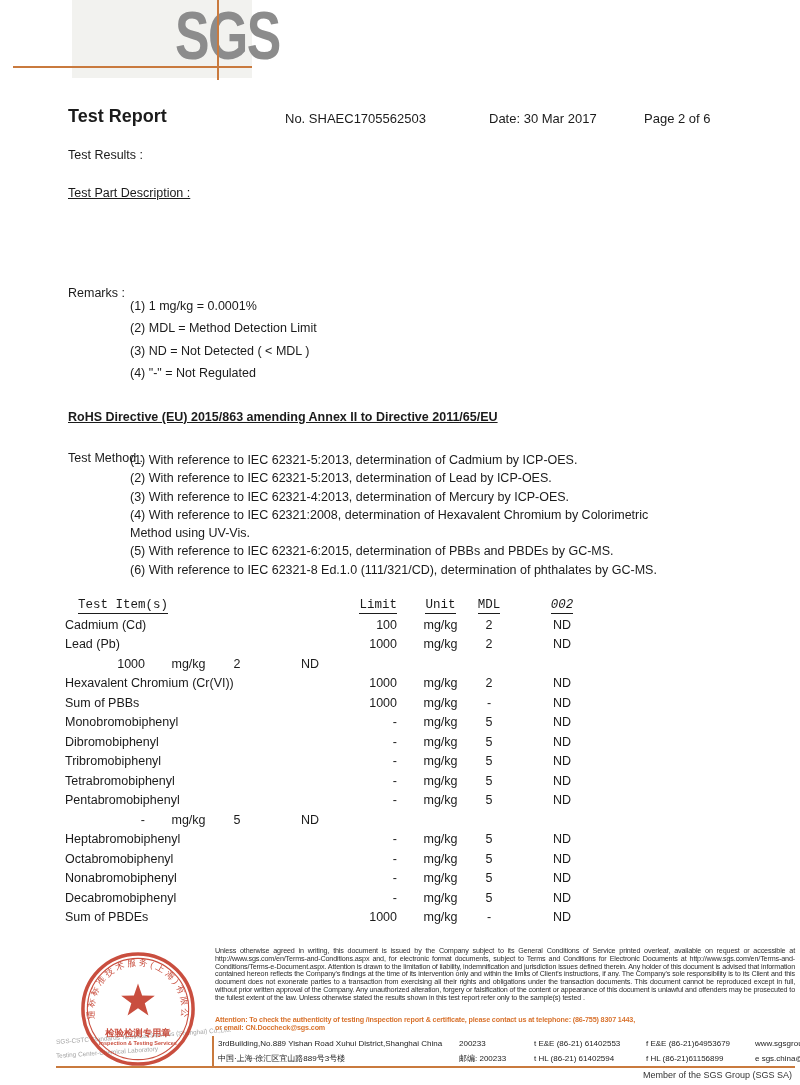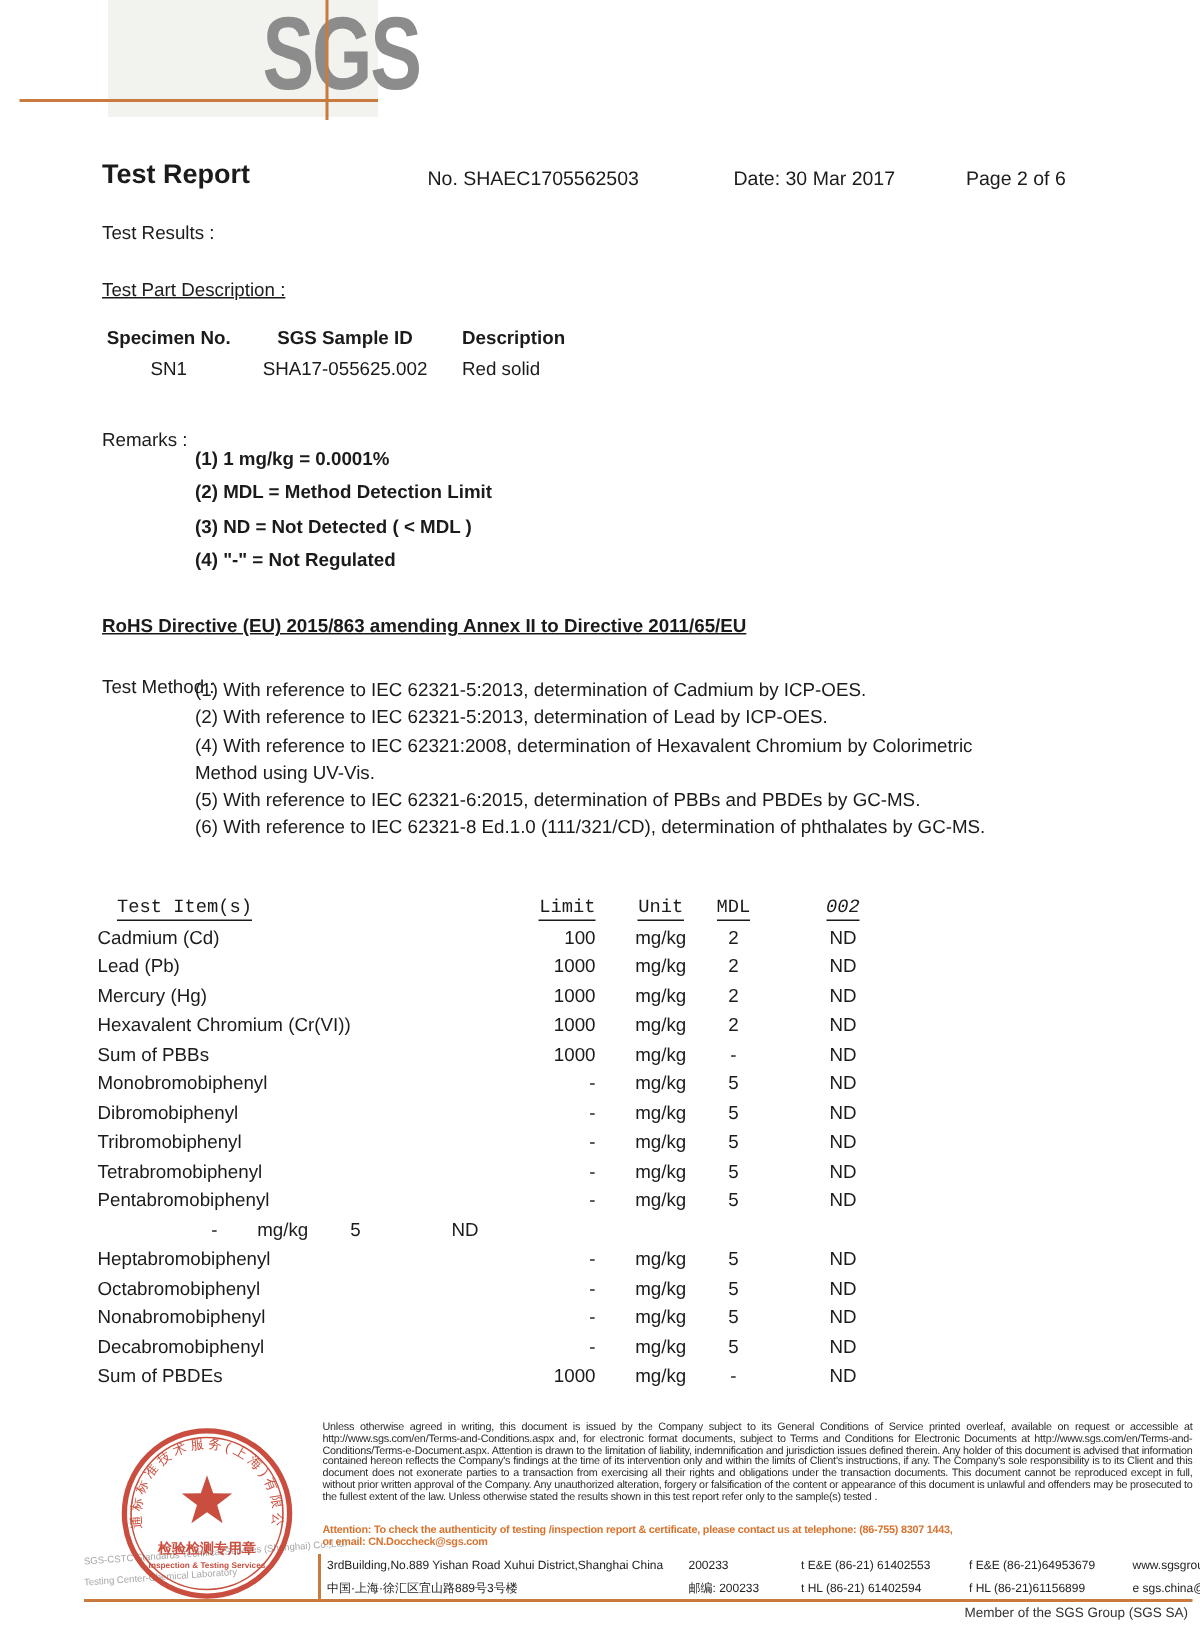--- a/index.html
+++ b/index.html
@@ -28,21 +28,21 @@
   .sp-table { position:absolute; left:65px; top:214px; width:420px; font-size:12.5px; }
   .sp-row { display:flex; height:21px; align-items:center; }
   .sp-head { font-weight:bold; }
   .sp-c1 { width:95px; text-align:center; }
   .sp-c2 { width:140px; text-align:center; }
   .sp-c3 { padding-left:8px; }
 
   
   .remarks-lbl { position:absolute; left:68px; top:286px; }
   .remarks-list { position:absolute; left:130px; top:299px; font-size:12.5px; }
-  .remarks-list div { height:22.4px;font-weight:bold; }
+  .remarks-list div { height:22.4px; }
 
   
   .rohs-heading { position:absolute; left:68px; top:410px; font-size:12.5px; font-weight:bold; text-decoration:underline; }
   .method-lbl { position:absolute; left:68px; top:451px; }
   .method-list { position:absolute; left:130px; top:451px; width:645px; font-size:12.5px; line-height:18.3px; }
   .method-list div { white-space:pre-line; }
 
   
   .rt { position:absolute; left:65px; top:594px; width:550px; font-size:12.5px; }
   .rt-head, .rt-row { display:flex; align-items:center; }
@@ -91,35 +91,20 @@
   <div class="logo-line-v"></div>
 
   <div class="rpt-title">Test Report</div>
   <div class="rpt-no">No. SHAEC1705562503</div>
   <div class="rpt-date">Date: 30 Mar 2017</div>
   <div class="rpt-page">Page 2 of 6</div>
 
   <div class="lbl test-results-lbl">Test Results :</div>
   <div class="lbl test-part-lbl">Test Part Description :</div>
 
-  <div class="sp-table">
-    <div class="sp-row sp-head">
-      <span class="sp-c1">Specimen No.</span>
-      <span class="sp-c2">SGS Sample ID</span>
-      <span class="sp-c3">Description</span>
-    </div>
-    <div>
-
-        <div class="sp-row">
-          <span class="sp-c1">SN1</span>
-          <span class="sp-c2">SHA17-055625.002</span>
-          <span class="sp-c3">Red solid</span>
-        </div>
-      </div>
-  </div>
 
   <div class="lbl remarks-lbl">Remarks :</div>
   <div class="remarks-list">
 
       <div>(1) 1 mg/kg = 0.0001%</div>
 
       <div>(2) MDL = Method Detection Limit</div>
 
       <div>(3) ND = Not Detected ( &lt; MDL )</div>
 
@@ -127,20 +112,21 @@
     </div>
 
   <div class="rohs-heading">RoHS Directive (EU) 2015/863 amending Annex II to Directive 2011/65/EU</div>
   <div class="lbl method-lbl">Test Method :</div>
   <div class="method-list">
 
       <div>(1) With reference to IEC 62321-5:2013, determination of Cadmium by ICP-OES.</div>
 
       <div>(2) With reference to IEC 62321-5:2013, determination of Lead by ICP-OES.</div>
 
+      <div>(3) With reference to IEC 62321-4:2013, determination of Mercury by ICP-OES.</div>
 
       <div>(4) With reference to IEC 62321:2008, determination of Hexavalent Chromium by Colorimetric
 Method using UV-Vis.</div>
 
       <div>(5) With reference to IEC 62321-6:2015, determination of PBBs and PBDEs by GC-MS.</div>
 
       <div>(6) With reference to IEC 62321-8 Ed.1.0 (111/321/CD), determination of phthalates by GC-MS.</div>
     </div>
 
   <div class="rt">
@@ -163,21 +149,20 @@
 
         <div class="rt-row">
           <span class="c-item">Lead (Pb)</span>
           <span class="c-limit">1000</span>
           <span class="c-unit">mg/kg</span>
           <span class="c-mdl">2</span>
           <span class="c-result">ND</span>
         </div>
 
         <div class="rt-row">
-          <span class="c-item">Mercury (Hg)</span>
           <span class="c-limit">1000</span>
           <span class="c-unit">mg/kg</span>
           <span class="c-mdl">2</span>
           <span class="c-result">ND</span>
         </div>
 
         <div class="rt-row">
           <span class="c-item">Hexavalent Chromium (Cr(VI))</span>
           <span class="c-limit">1000</span>
           <span class="c-unit">mg/kg</span>

